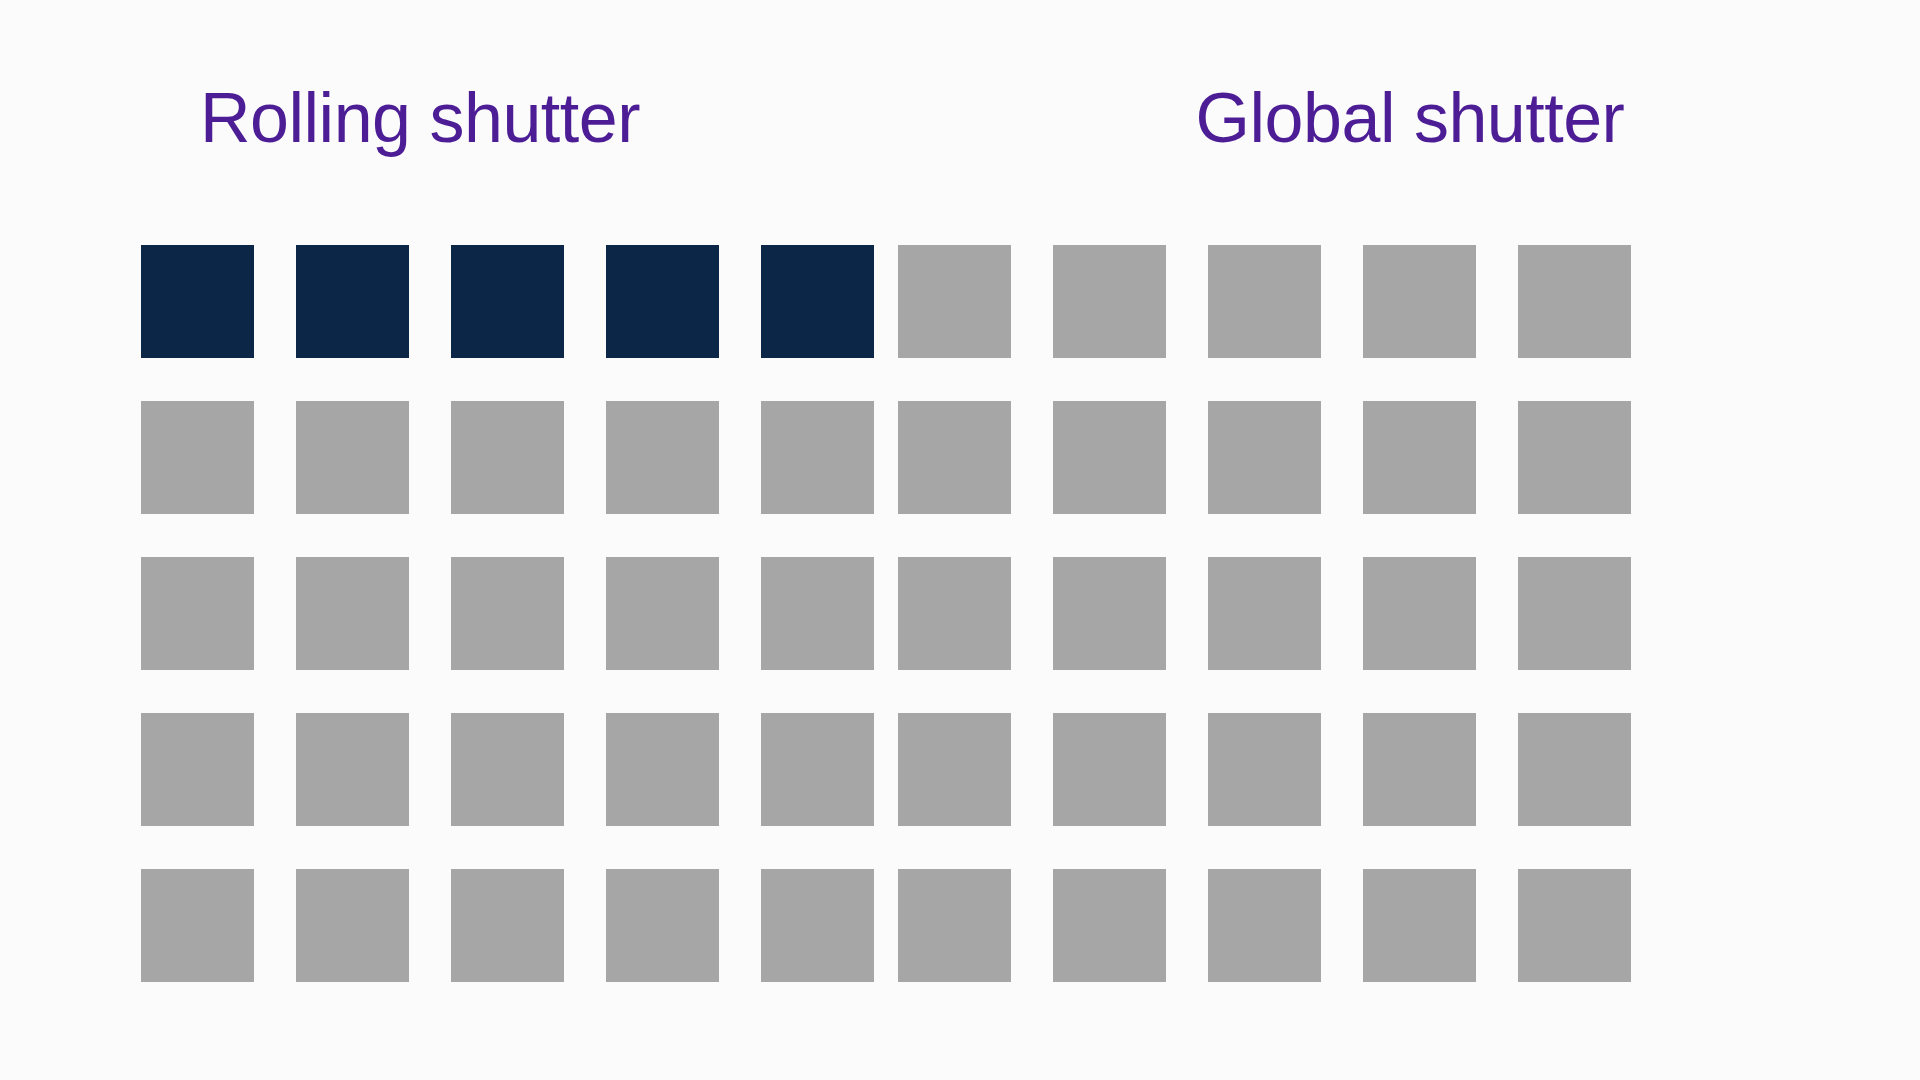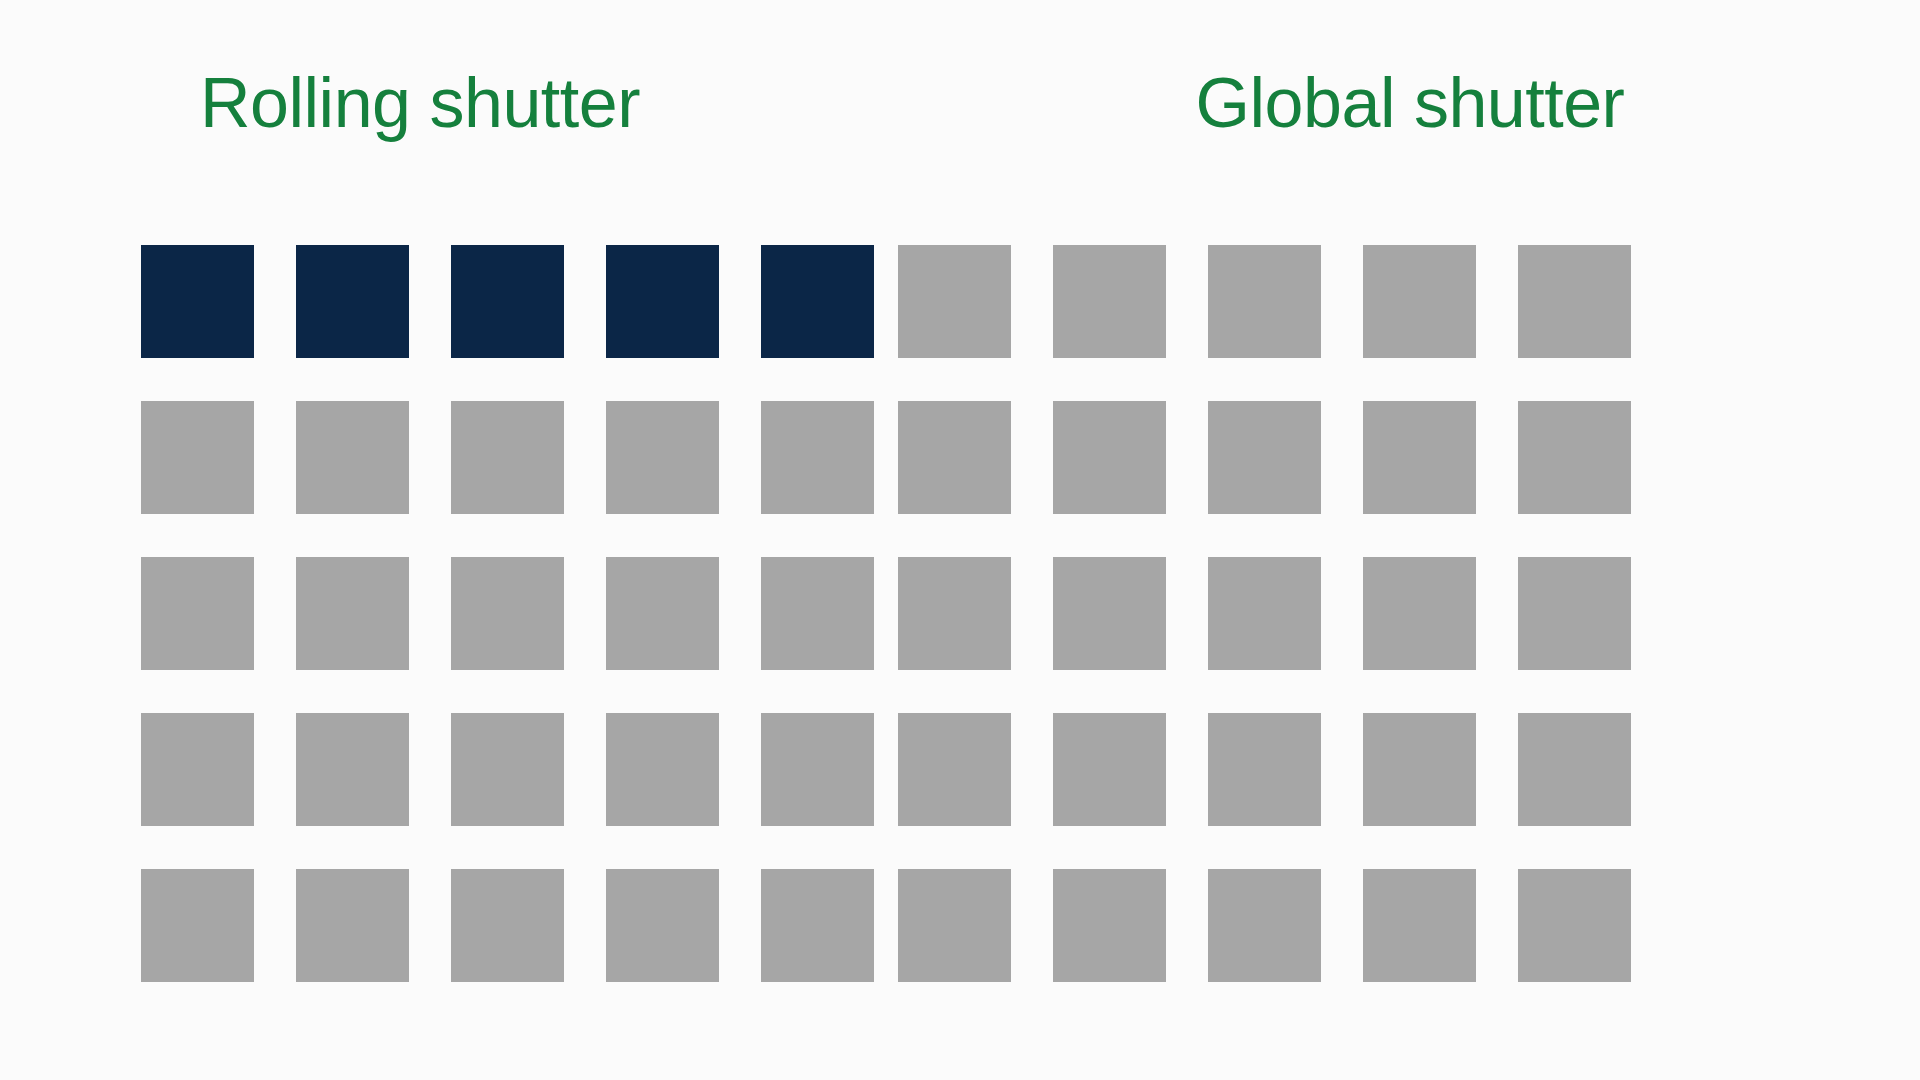--- a/index.html
+++ b/index.html
@@ -25,25 +25,25 @@
   .panel {
     position: absolute;
     top: 0;
     height: 1080px;
   }
   .panel-rolling { left: 0px;   width: 880px; }
   .panel-global  { left: 880px; width: 1040px; }
 
   .panel-title {
     position: absolute;
-    top: 61px;
+    top: 76px;
     font-size: 70px;
     line-height: 84px;
     font-weight: 400;
-    color: #15803d;
+    color: #4c1d95;
     letter-spacing: -0.5px;
     white-space: nowrap;
   }
   .panel-rolling .panel-title {
     left: 0;
     width: 840px;
     text-align: center;
   }
   .panel-global .panel-title {
     left: 0;

